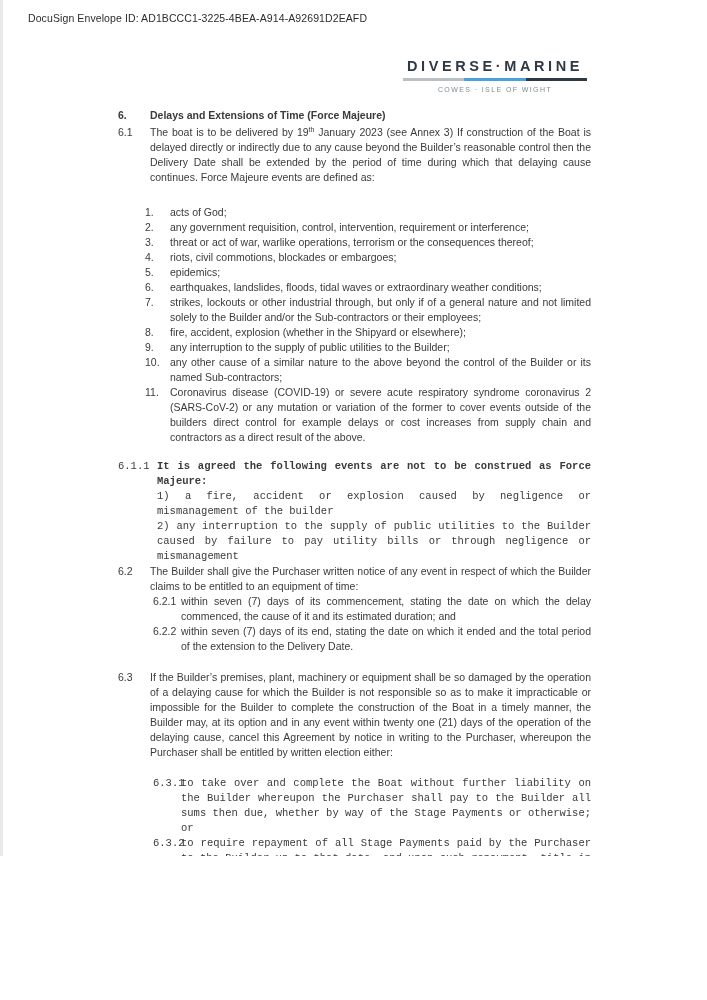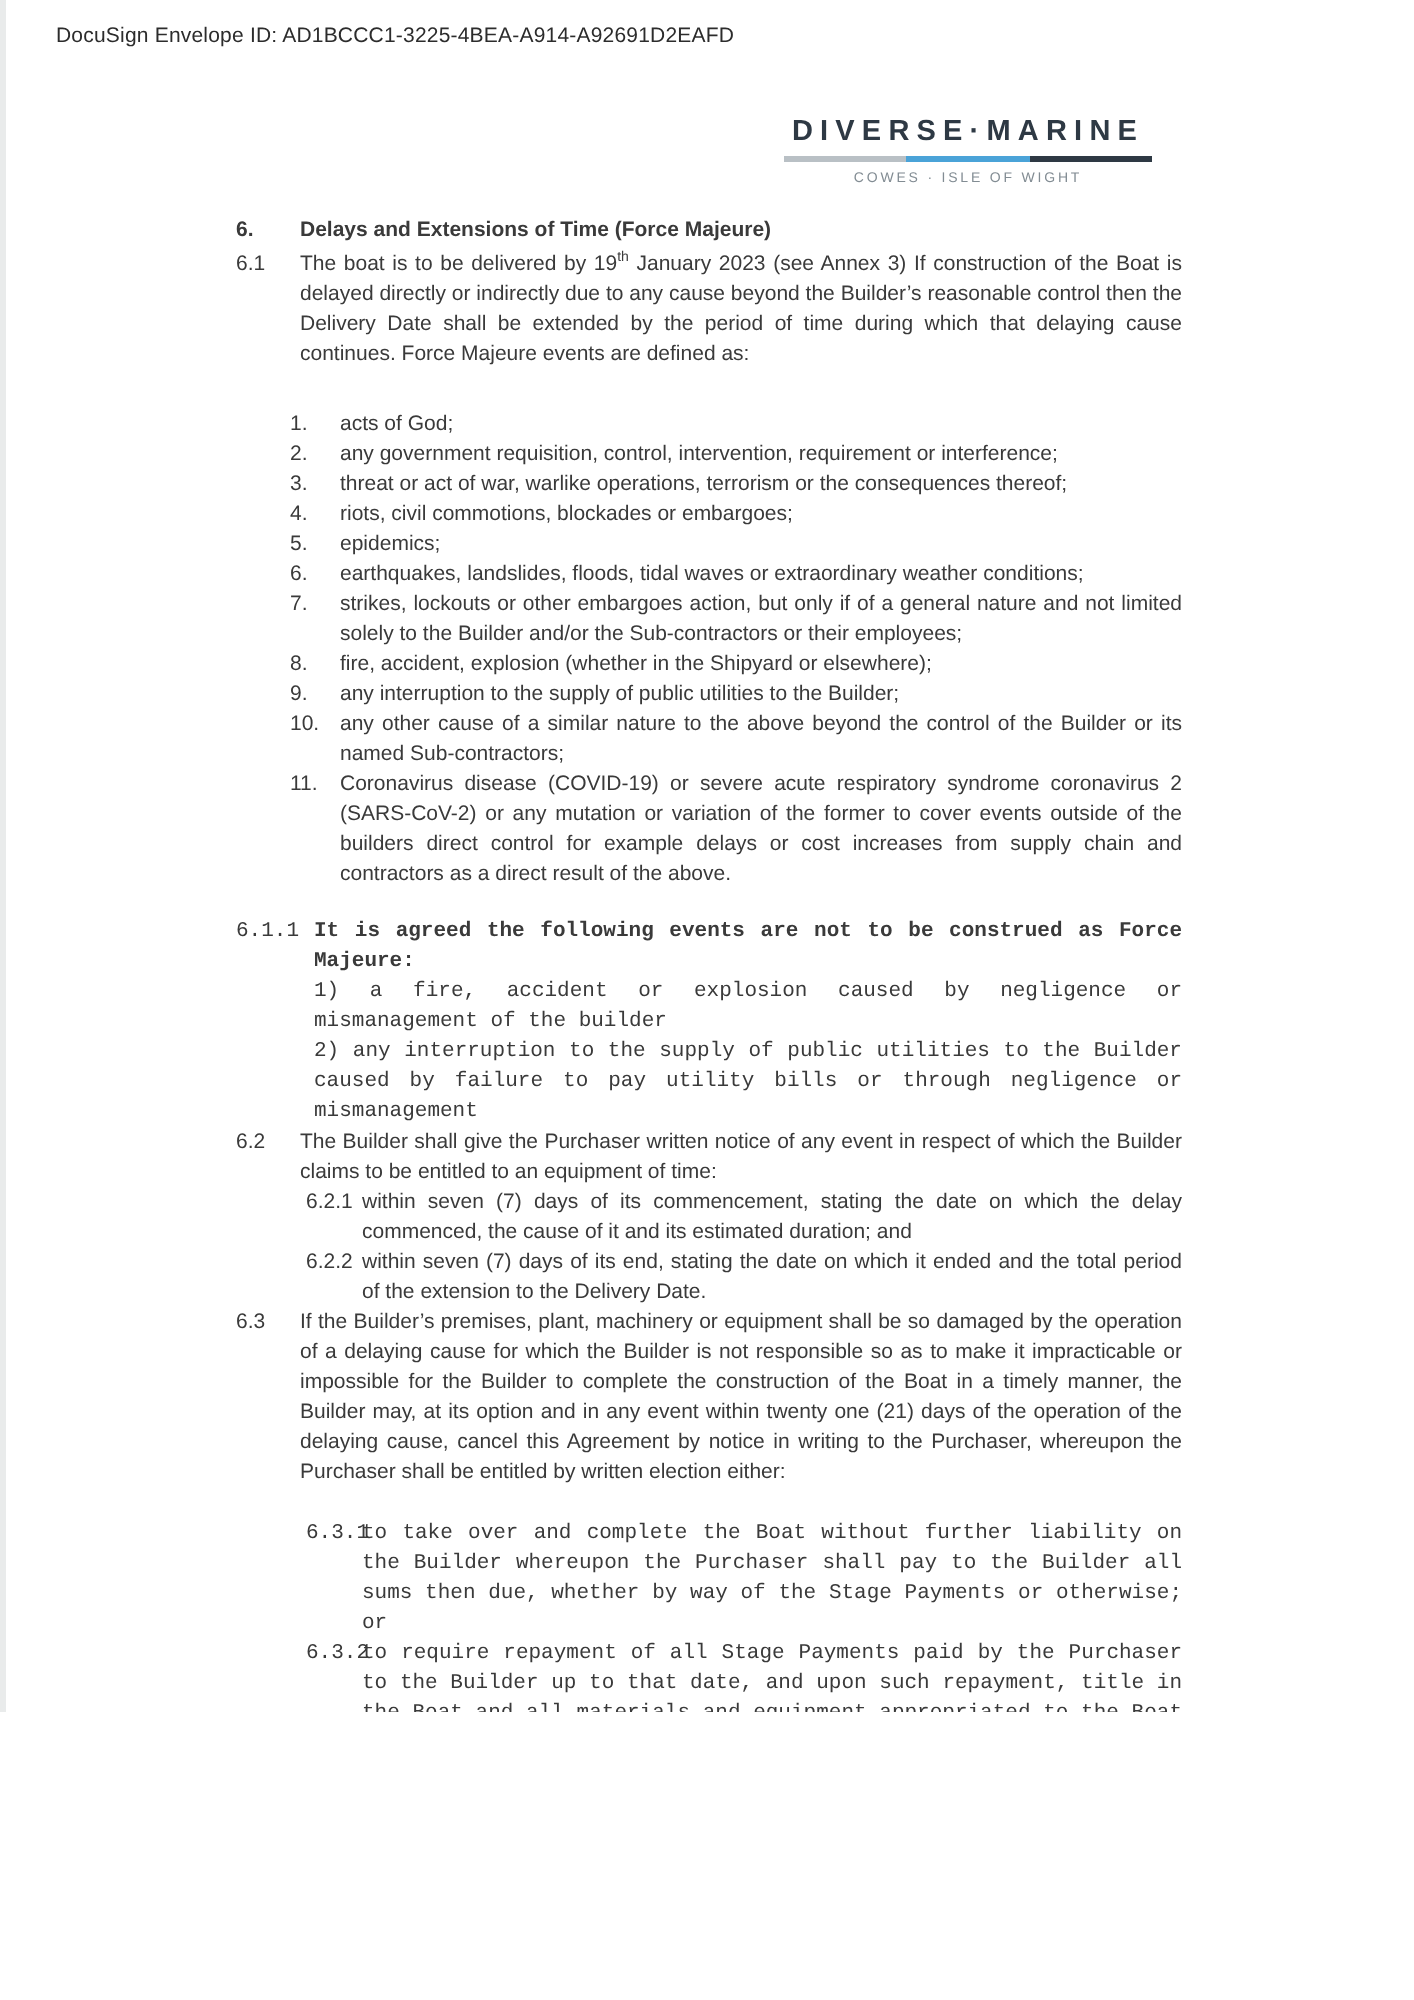--- a/index.html
+++ b/index.html
@@ -4,42 +4,42 @@
 <style>
   html,body{margin:0;padding:0;background:#ffffff;}
   .page{
     position:relative;width:707px;height:856px;background:#ffffff;
     font-family:"Liberation Sans", sans-serif;color:#3a3a3a;overflow:hidden;
   }
   .edge-strip{position:absolute;left:0;top:0;width:3px;height:100%;background:#e9ebeb;}
   .envelope-line{position:absolute;top:12px;left:28px;font-size:10.5px;color:#2c2c2c;letter-spacing:0.1px;}
 
   
-  .logo{position:absolute;top:58px;left:392px;width:184px;text-align:center;}
+  .logo{position:absolute;top:58px;left:403px;width:184px;text-align:center;}
   .logo-name{font-size:14.5px;font-weight:600;letter-spacing:3.6px;color:#2e3944;white-space:nowrap;}
   .logo-rule{display:flex;height:3px;margin-top:4px;}
   .logo-rule .seg{flex:1;}
   .seg-gray{background:#b9c0c5;}
   .seg-blue{background:#4aa3d8;}
   .seg-dark{background:#2e3944;}
   .logo-sub{margin-top:5px;font-size:7px;letter-spacing:1.4px;color:#828c93;white-space:nowrap;}
 
   
   .doc-body{position:absolute;left:118px;top:108px;width:473px;font-size:10.5px;line-height:15px;}
   .row{display:grid;grid-template-columns:32px 1fr;}
   .row .txt{text-align:justify;}
   .bold{font-weight:bold;}
   .s6-1{margin-top:2px;}
   .fm-list{margin:20px 0 0 27px;}
   .fm-list .row{grid-template-columns:25px 1fr;}
   .row-611{grid-template-columns:39px 1fr;margin-top:14px;font-family:Liberation Mono, monospace;}
   .s6-2{margin-top:0;}
   .sub{margin-left:35px;}
   .sub .row{grid-template-columns:28px 1fr;}
-  .s6-3{margin-top:0;}
+  .s6-3{margin-top:16px;}
   .sub-63{margin-left:35px;margin-top:16px;font-family:Liberation Mono, monospace;}
   .sub-63 .row{grid-template-columns:28px 1fr;}
   sup{font-size:7px;line-height:0;}
 
   
   .sign{position:absolute;left:458px;top:878px;width:175px;height:40px;}
   .sig-row{position:absolute;left:0;bottom:4px;white-space:nowrap;font-size:10.5px;color:#3a3a3a;}
   .dots{letter-spacing:1px;color:#3a3a3a;}
   .sig-squiggle{position:absolute;left:24px;bottom:2px;}
   .stamp{position:absolute;left:80px;bottom:-2px;width:36px;height:36px;
@@ -102,21 +102,21 @@
       <div class="row">
           <span>5.</span>
           <span class="txt">epidemics;</span>
         </div>
       <div class="row">
           <span>6.</span>
           <span class="txt">earthquakes, landslides, floods, tidal waves or extraordinary weather conditions;</span>
         </div>
       <div class="row">
           <span>7.</span>
-          <span class="txt">strikes, lockouts or other embargoes action, but only if of a general nature and not limited solely to the Builder and/or the Sub-contractors or their employees;</span>
+          <span class="txt">strikes, lockouts or other industrial through, but only if of a general nature and not limited solely to the Builder and/or the Sub-contractors or their employees;</span>
         </div>
       <div class="row">
           <span>8.</span>
           <span class="txt">fire, accident, explosion (whether in the Shipyard or elsewhere);</span>
         </div>
       <div class="row">
           <span>9.</span>
           <span class="txt">any interruption to the supply of public utilities to the Builder;</span>
         </div>
       <div class="row">

